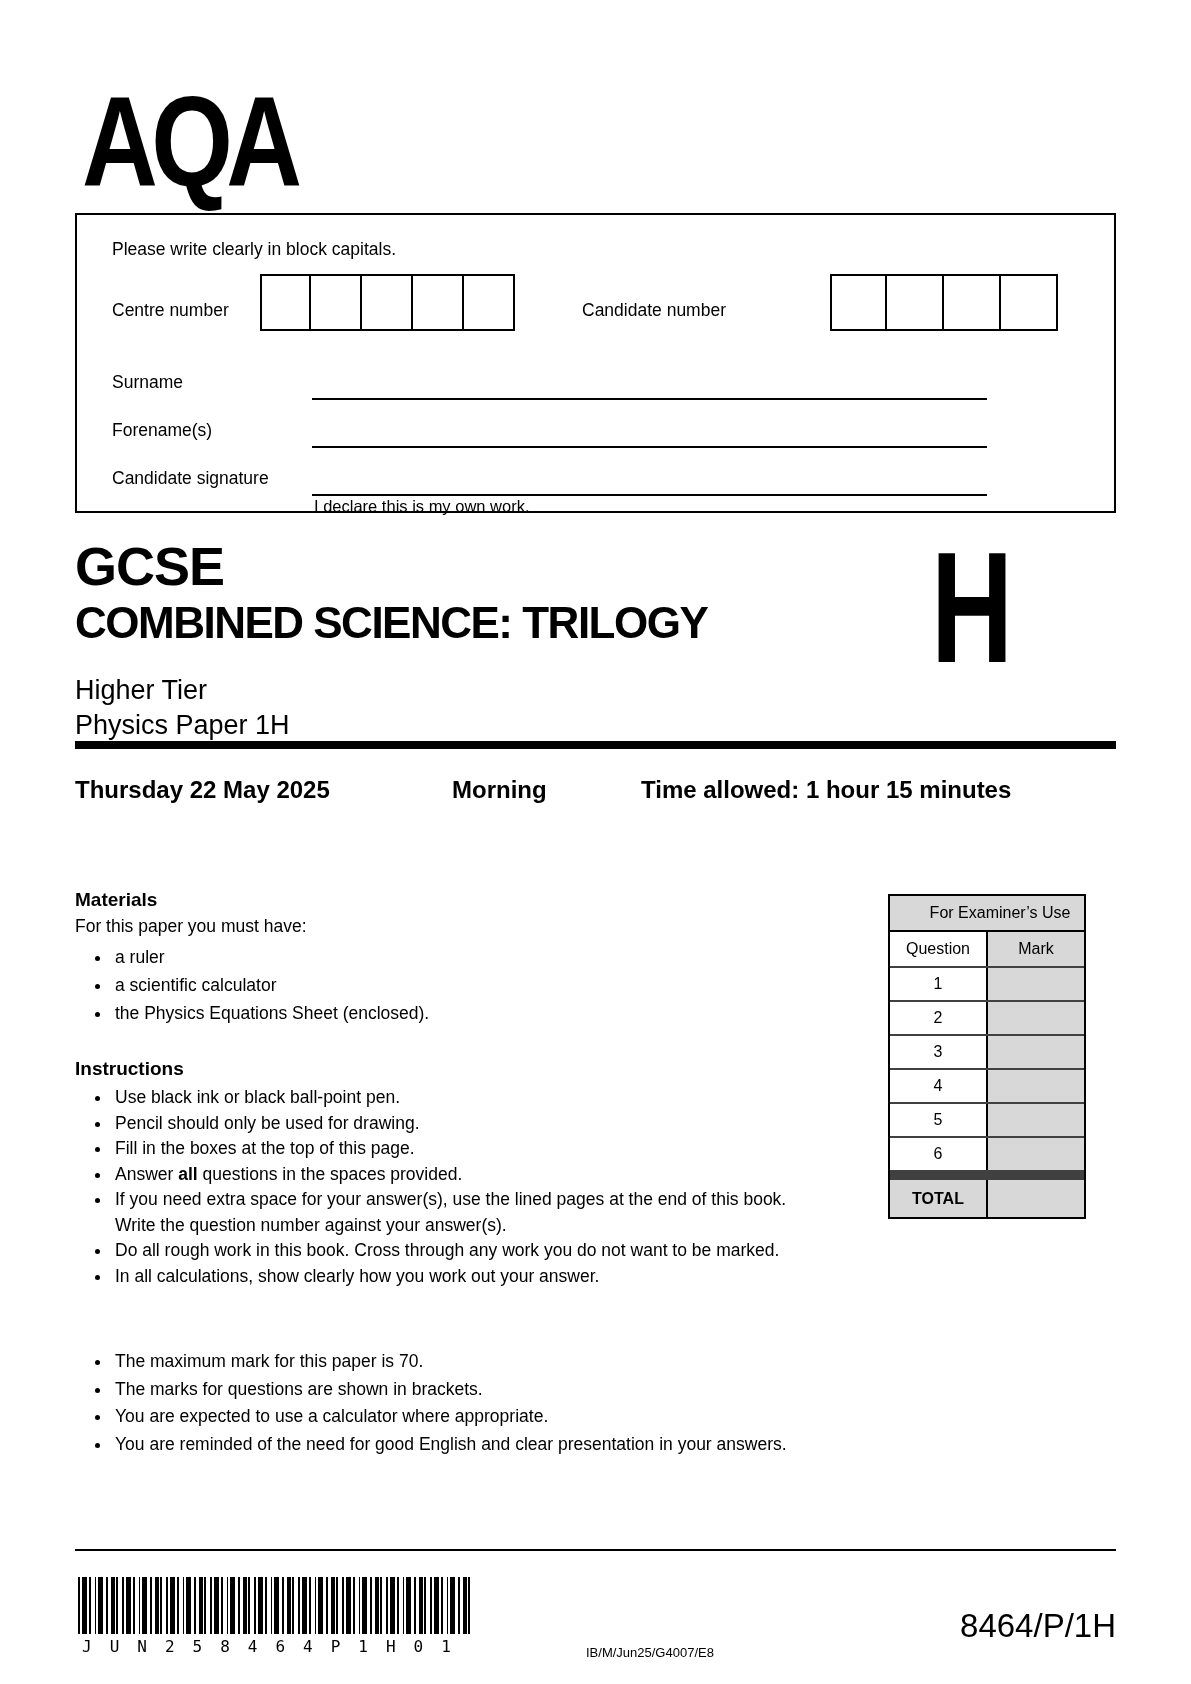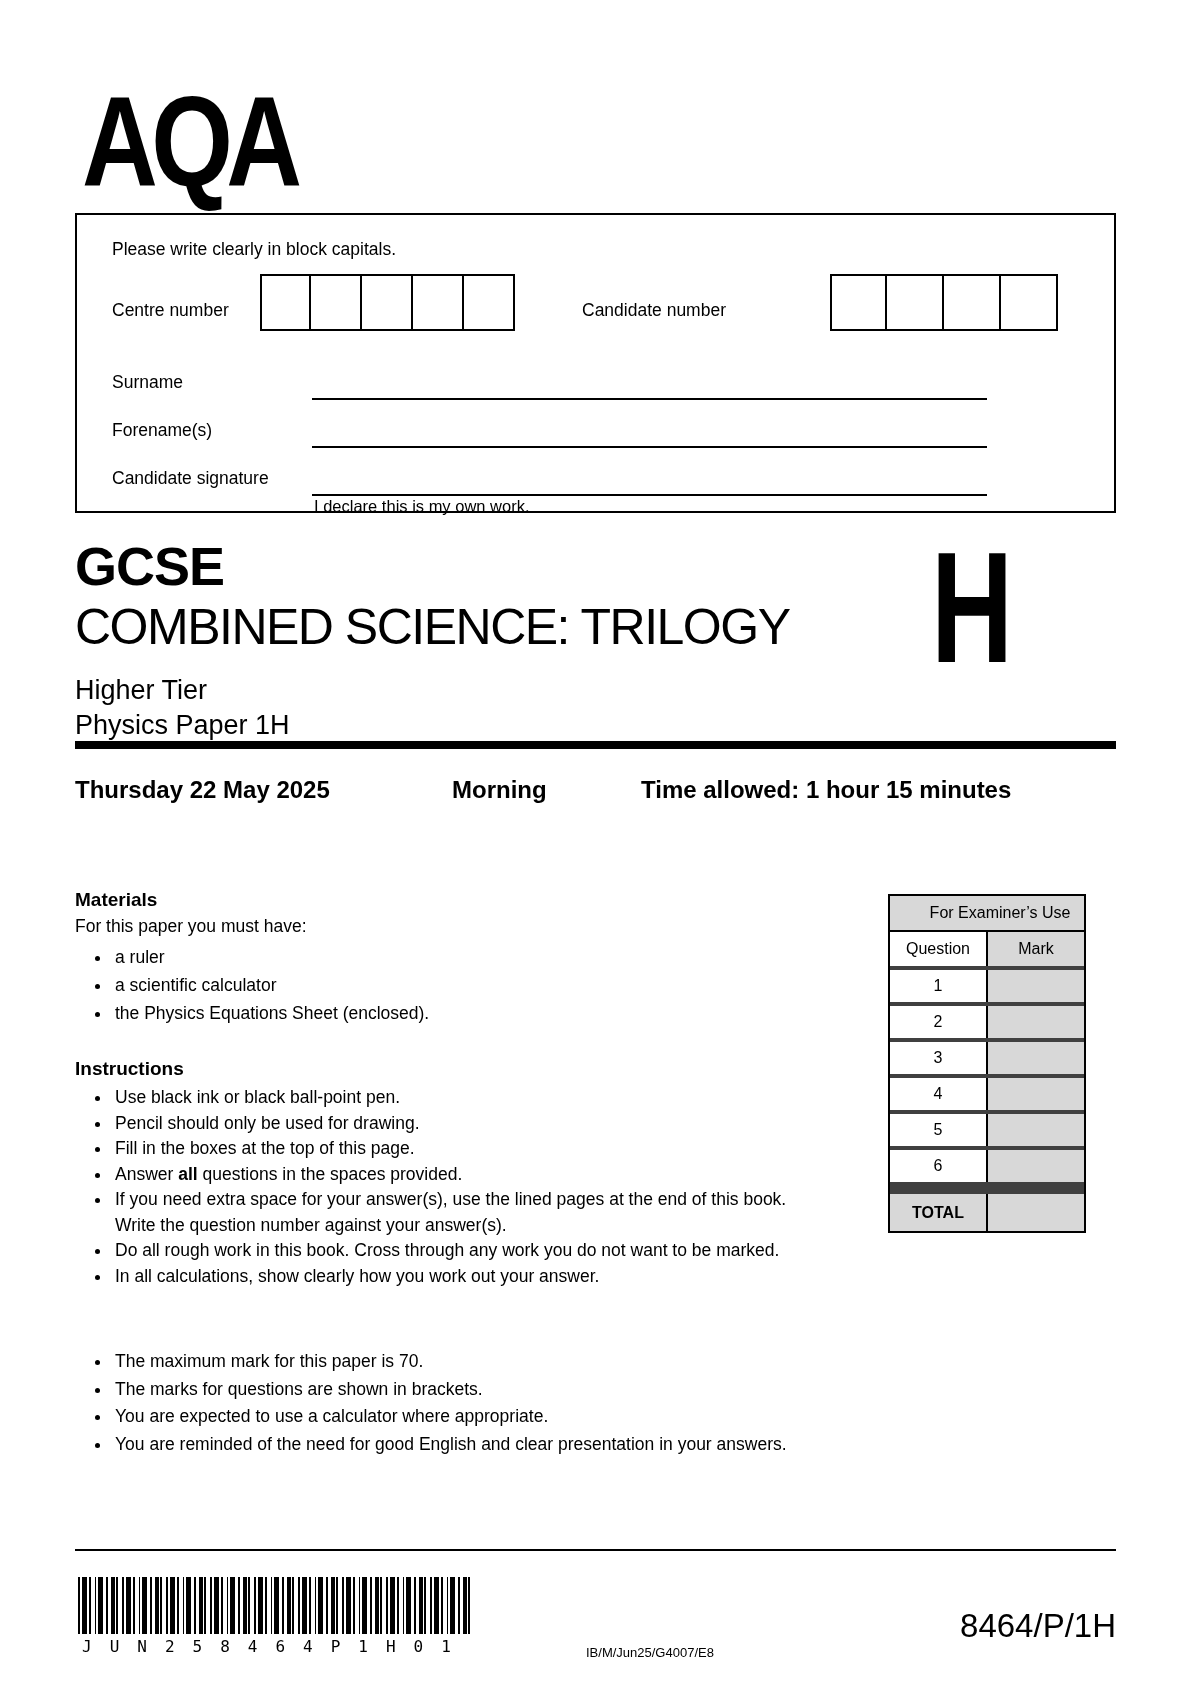--- a/index.html
+++ b/index.html
@@ -18,21 +18,21 @@
   .num-row{position:absolute;display:flex;}
   .num-cell{width:51px;height:57px;border:2px solid #000;border-left:none;background:#fff;box-sizing:border-box;}
   .num-cell:first-child{border-left:2px solid #000;}
   .cand-cells .num-cell{width:57px;}
   .field-label{position:absolute;font-size:17.5px;}
   .field-line{position:absolute;border-bottom:2px solid #000;}
   .declaration{position:absolute;font-size:16.5px;}
 
   
   .t-qual{position:absolute;left:75px;top:535px;font-size:54px;font-weight:700;letter-spacing:-1px;}
-  .t-subject{position:absolute;left:75px;top:598px;font-size:50px;font-weight:400;letter-spacing:-1.5px;}
+  .t-subject{position:absolute;left:75px;top:598px;font-size:44px;font-weight:700;letter-spacing:-1.5px;}
   .t-badge{position:absolute;right:178px;top:528px;font-size:158px;font-weight:700;line-height:1;
            transform:scaleX(0.72);transform-origin:right top;}
   .t-tier{position:absolute;left:75px;top:675px;font-size:27px;font-weight:500;}
   .t-paper{position:absolute;left:75px;top:710px;font-size:27px;font-weight:500;}
   .thick-rule{position:absolute;left:75px;top:741px;width:1041px;height:8px;background:#000;}
 
   
   .s-date{position:absolute;left:75px;top:776px;font-size:24px;font-weight:600;}
   .s-morning{position:absolute;left:452px;top:776px;font-size:24px;font-weight:600;}
   .s-time{position:absolute;left:641px;top:776px;font-size:24px;font-weight:600;}
@@ -47,21 +47,21 @@
   ul.blist{margin:2px 0 0 0;padding:0 0 0 37px;}
   ul.blist li{font-size:17.5px;padding-left:3px;}
   .sec-materials li{line-height:28px;}
   .sec-instructions li{line-height:25.5px;}
   .sec-information li{line-height:27.5px;}
   .bold{font-weight:700;}
 
   
   .ex-table{position:absolute;left:888px;top:894px;width:198px;border:2px solid #000;box-sizing:border-box;font-size:16px;}
   .ex-title{background:#d8d8d8;border-bottom:2px solid #000;height:34px;line-height:34px;text-align:center;padding-left:26px;}
-  .ex-row{display:flex;border-bottom:4px solid #404040;height:32px;line-height:32px;text-align:center;}
+  .ex-row{display:flex;border-bottom:2px solid #404040;height:32px;line-height:32px;text-align:center;}
   .ex-row:last-child{border-bottom:none;}
   .ex-q{width:98px;border-right:2px solid #000;background:#fff;box-sizing:border-box;}
   .ex-m{flex:1;background:#d8d8d8;}
   .ex-head .ex-q{height:34px;line-height:34px;}
   .ex-head{height:34px;line-height:34px;}
   .ex-total{border-top:8px solid #404040;height:37px;line-height:37px;font-weight:700;}
   .ex-total .ex-q{background:#d8d8d8;border-right:2px solid #000;}
 
   
   .foot-rule{position:absolute;left:75px;top:1549px;width:1041px;height:2px;background:#000;}

